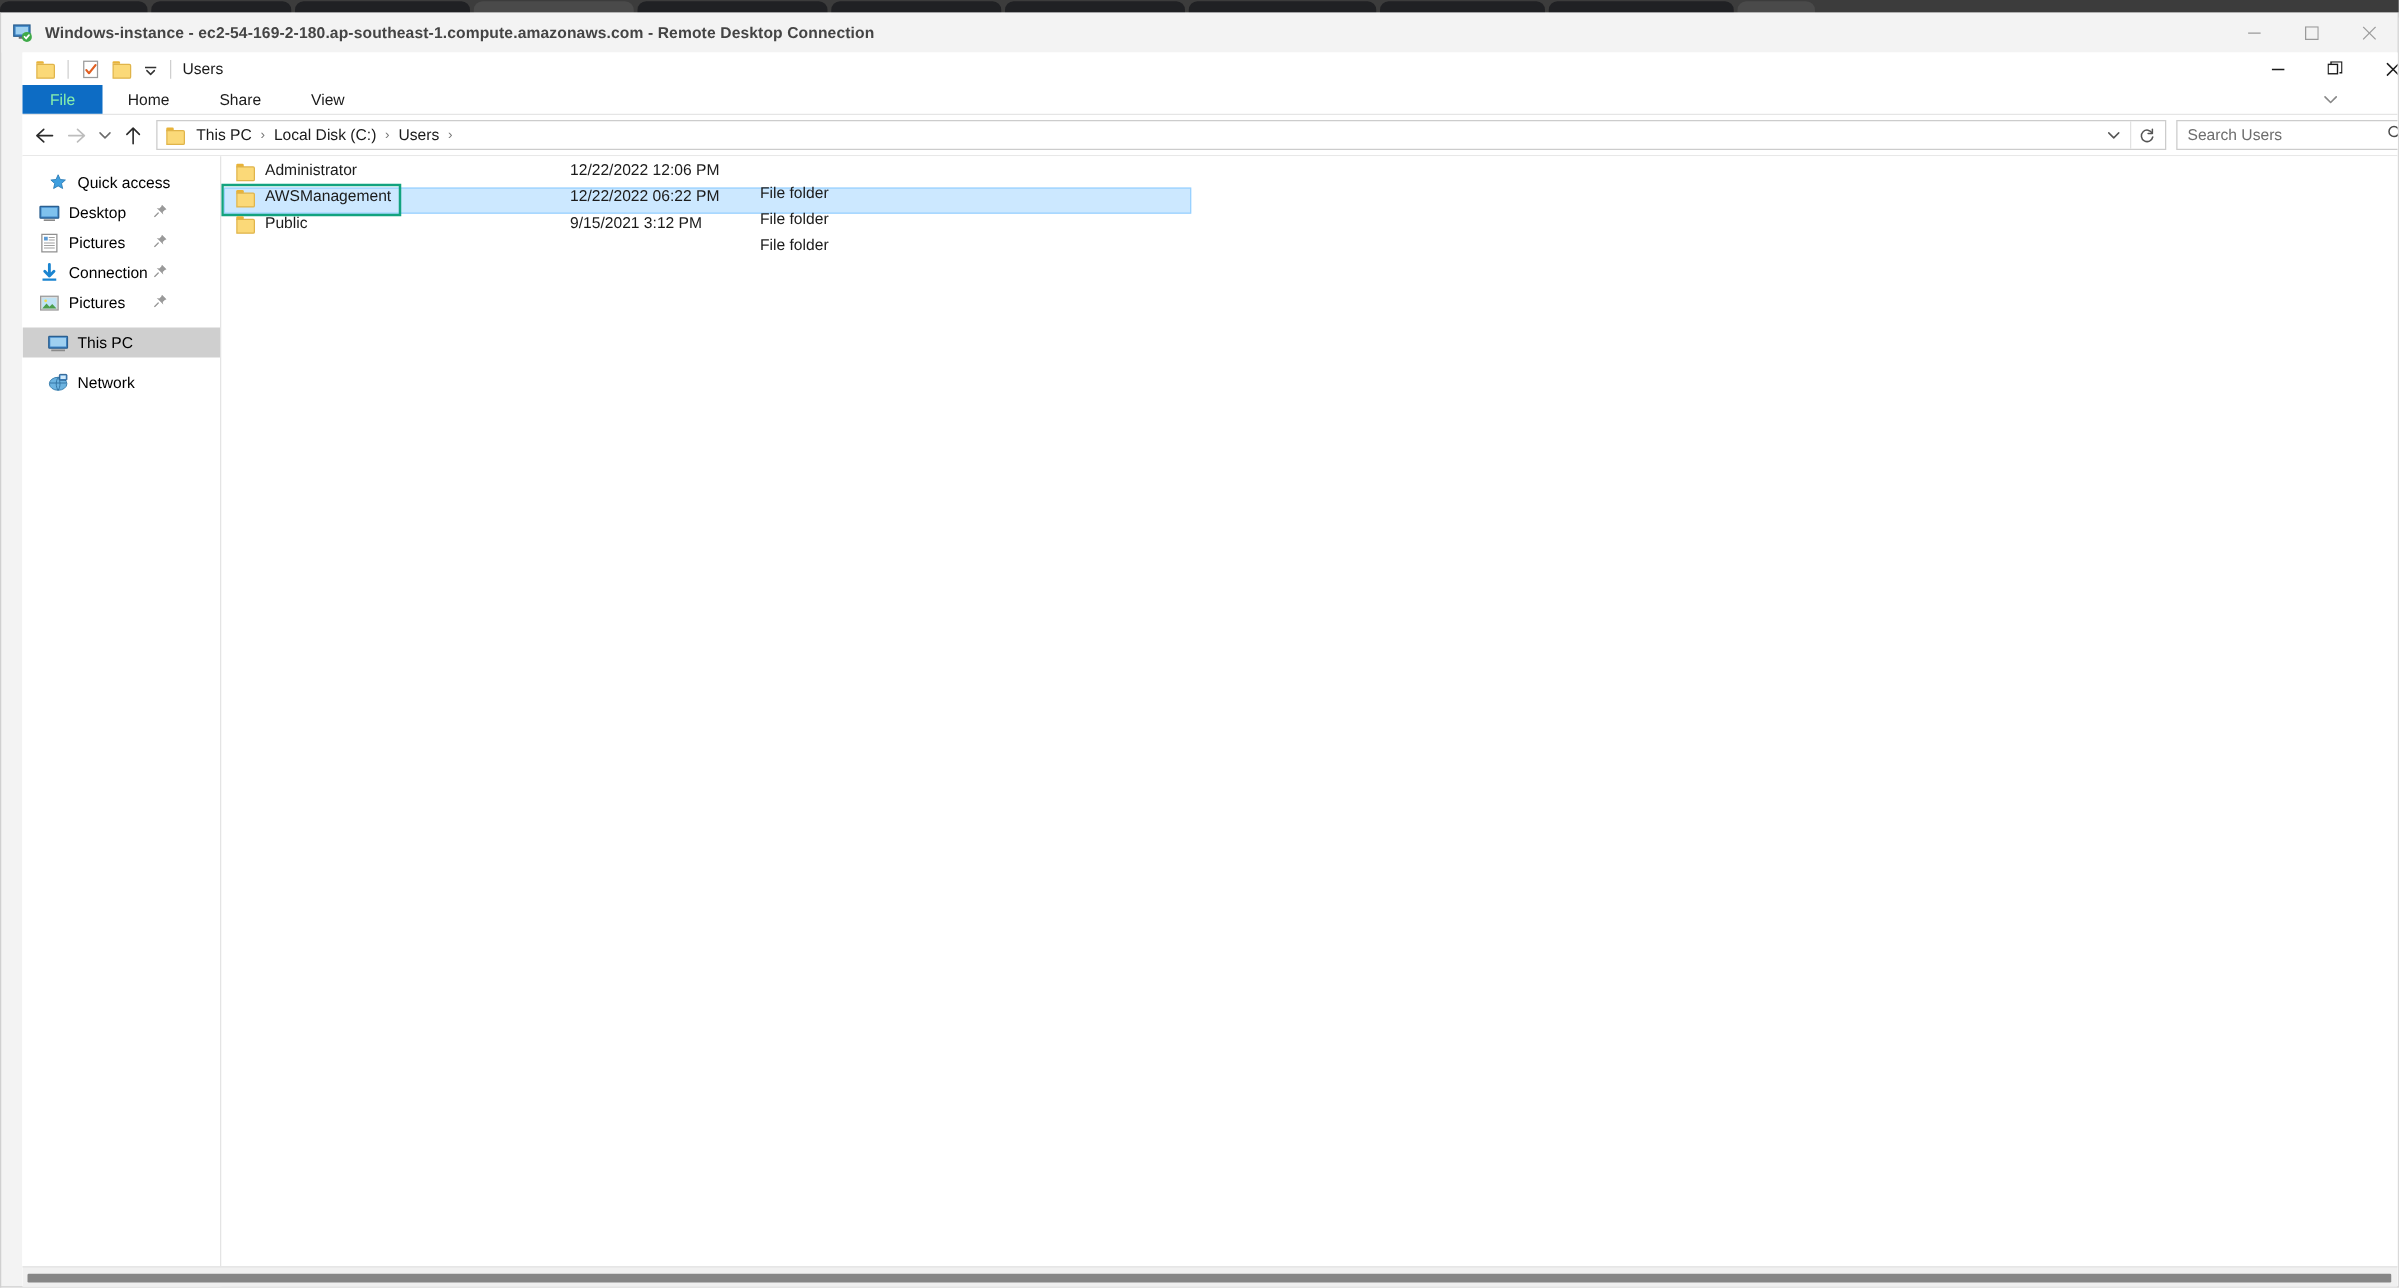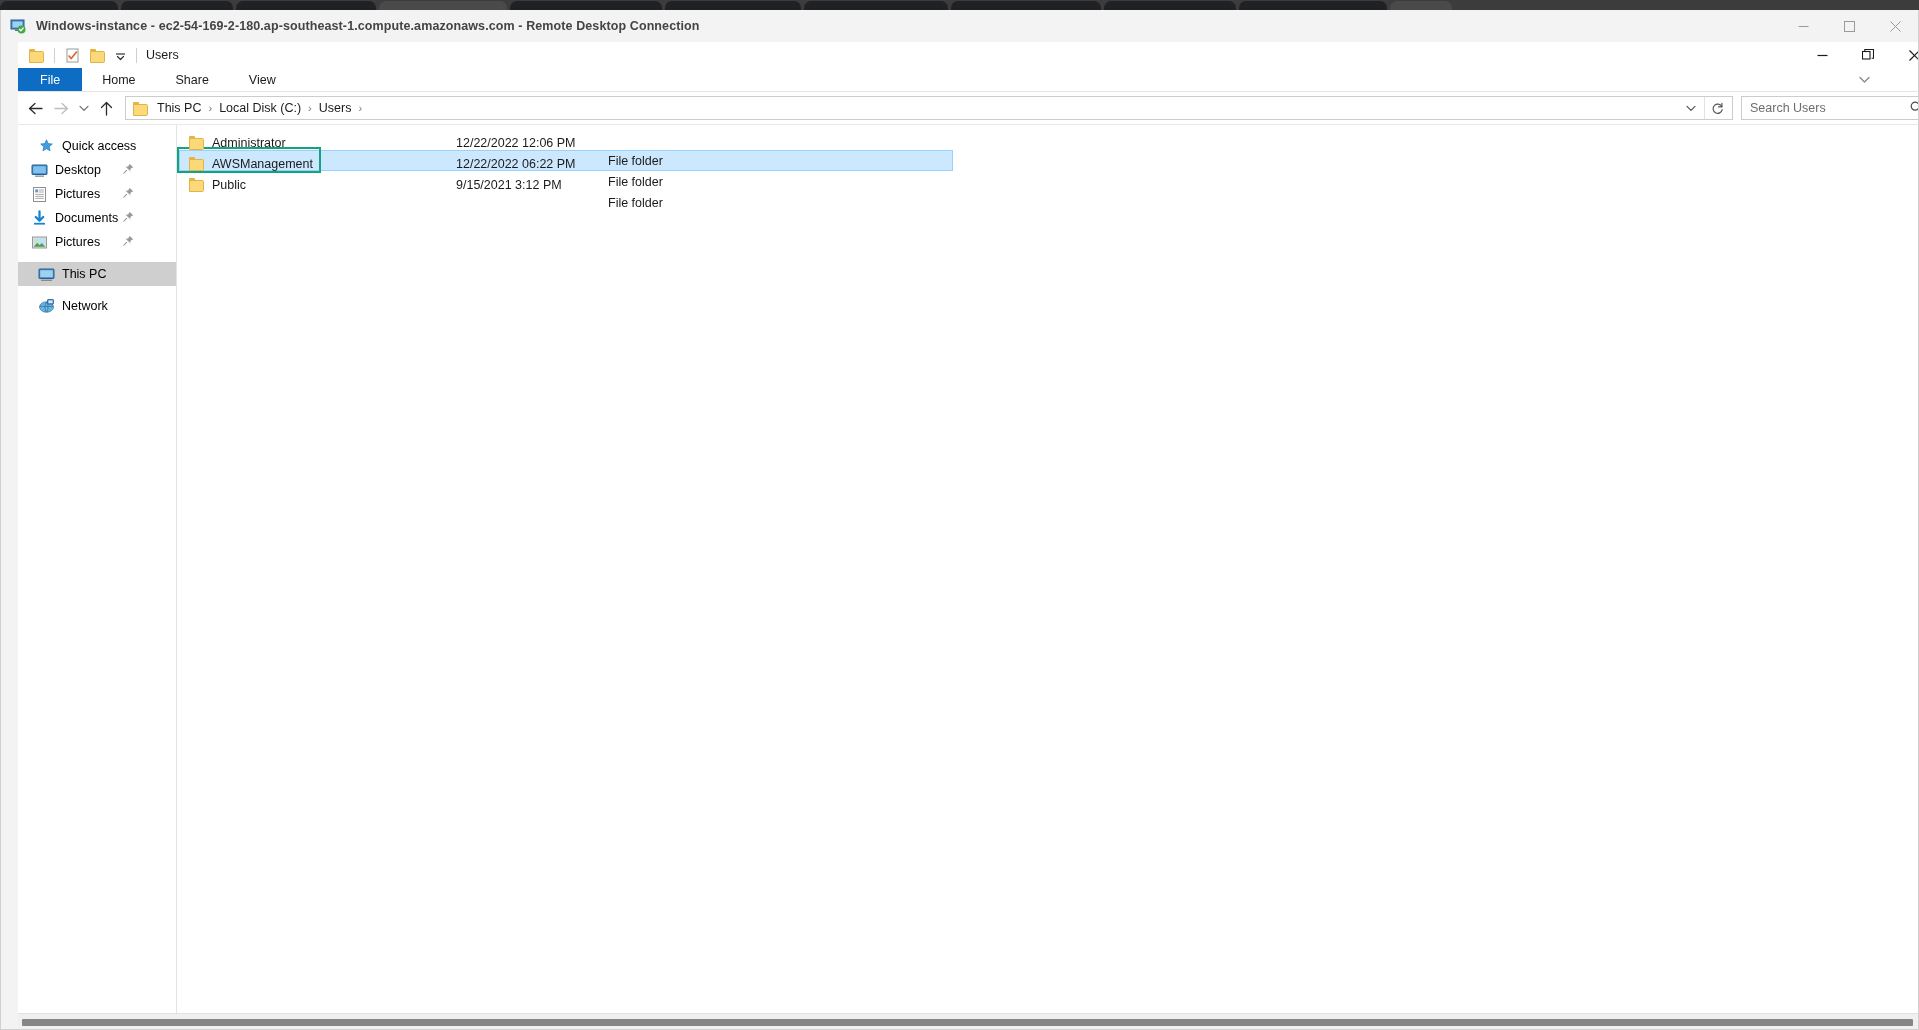--- a/index.html
+++ b/index.html
@@ -107,21 +107,21 @@
     position: relative;
     border-bottom: 1px solid #e5e5e5;
   }
   .ribbon-tab {
     padding: 0 20px;
     display: flex; align-items: center;
     font-size: 12.5px; color: #1b1b1b;
     white-space: nowrap;
   }
   .ribbon-tab.file {
-    background: #0d6cc4; color: #ffffff;
+    background: #0d6cc4; color: #86efac;
     padding: 0 22px;
   }
   .ribbon-expand {
     position: absolute; right: 60px; top: 0; height: 24px;
     width: 26px; display: flex; align-items: center; justify-content: center;
     color: #888;
   }
 
   
   .addr-row {
@@ -262,21 +262,21 @@
     width: 144px; height: 26px;
     border: 2px solid #13a37f;
     background: transparent;
     pointer-events: none;
   }
   .cell {
     position: relative; z-index: 2;
     font-size: 12.5px; color: #1b1b1b;
     padding-left: 11px;
     white-space: nowrap; overflow: hidden;
-    display: flex; align-items: flex-end;
+    display: flex; align-items: flex-start;
     height: 21px;
   }
   .cell.c-name { width: 268px; padding-left: 11px; }
   .cell.c-date { width: 152px; }
   .cell.c-type { width: 112px; margin-top: 36px; }
   .cell.c-size { width: 80px; }
   .row-ico { width: 16px; height: 16px; margin-right: 8px; position: relative; flex:none; }
 
   
   .folder {
@@ -542,21 +542,21 @@
             <span class="pin"><svg width="11" height="11" viewBox="0 0 11 11">
                 <path d="M6.6 0.8L10.2 4.4L8.6 5.1L7.2 6.6L7.6 8.6L2.4 3.4L4.4 3.8L5.9 2.4z" fill="#9a9a9a"></path>
                 <line x1="3.6" y1="7.4" x2="0.8" y2="10.2" stroke="#9a9a9a" stroke-width="1.1" stroke-linecap="round"></line>
               </svg></span>
           </div>
           <div class="nav-item indent">
             <span class="nav-ico"><svg viewBox="0 0 17 17" width="17" height="17">
                 <path d="M8.5 1.5v8.2M4.8 7l3.7 3.8L12.2 7" stroke="#1a84d0" stroke-width="2.3" fill="none" stroke-linecap="round" stroke-linejoin="round"></path>
                 <rect x="3" y="12.8" width="11" height="1.8" fill="#1a84d0"></rect>
               </svg></span>
-            <span>Documents</span>
+            <span>Connection</span>
             <span class="pin"><svg width="11" height="11" viewBox="0 0 11 11">
                 <path d="M6.6 0.8L10.2 4.4L8.6 5.1L7.2 6.6L7.6 8.6L2.4 3.4L4.4 3.8L5.9 2.4z" fill="#9a9a9a"></path>
                 <line x1="3.6" y1="7.4" x2="0.8" y2="10.2" stroke="#9a9a9a" stroke-width="1.1" stroke-linecap="round"></line>
               </svg></span>
           </div>
           <div class="nav-item indent">
             <span class="nav-ico"><svg viewBox="0 0 17 17" width="17" height="17">
                 <rect x="1.5" y="3" width="14" height="11" fill="#dddddd" stroke="#9a9a9a" stroke-width="1"></rect>
                 <rect x="2.8" y="4.3" width="11.4" height="8.4" fill="#bfe3f5"></rect>
                 <circle cx="5.5" cy="6.6" r="1.1" fill="#f3d84b"></circle>

